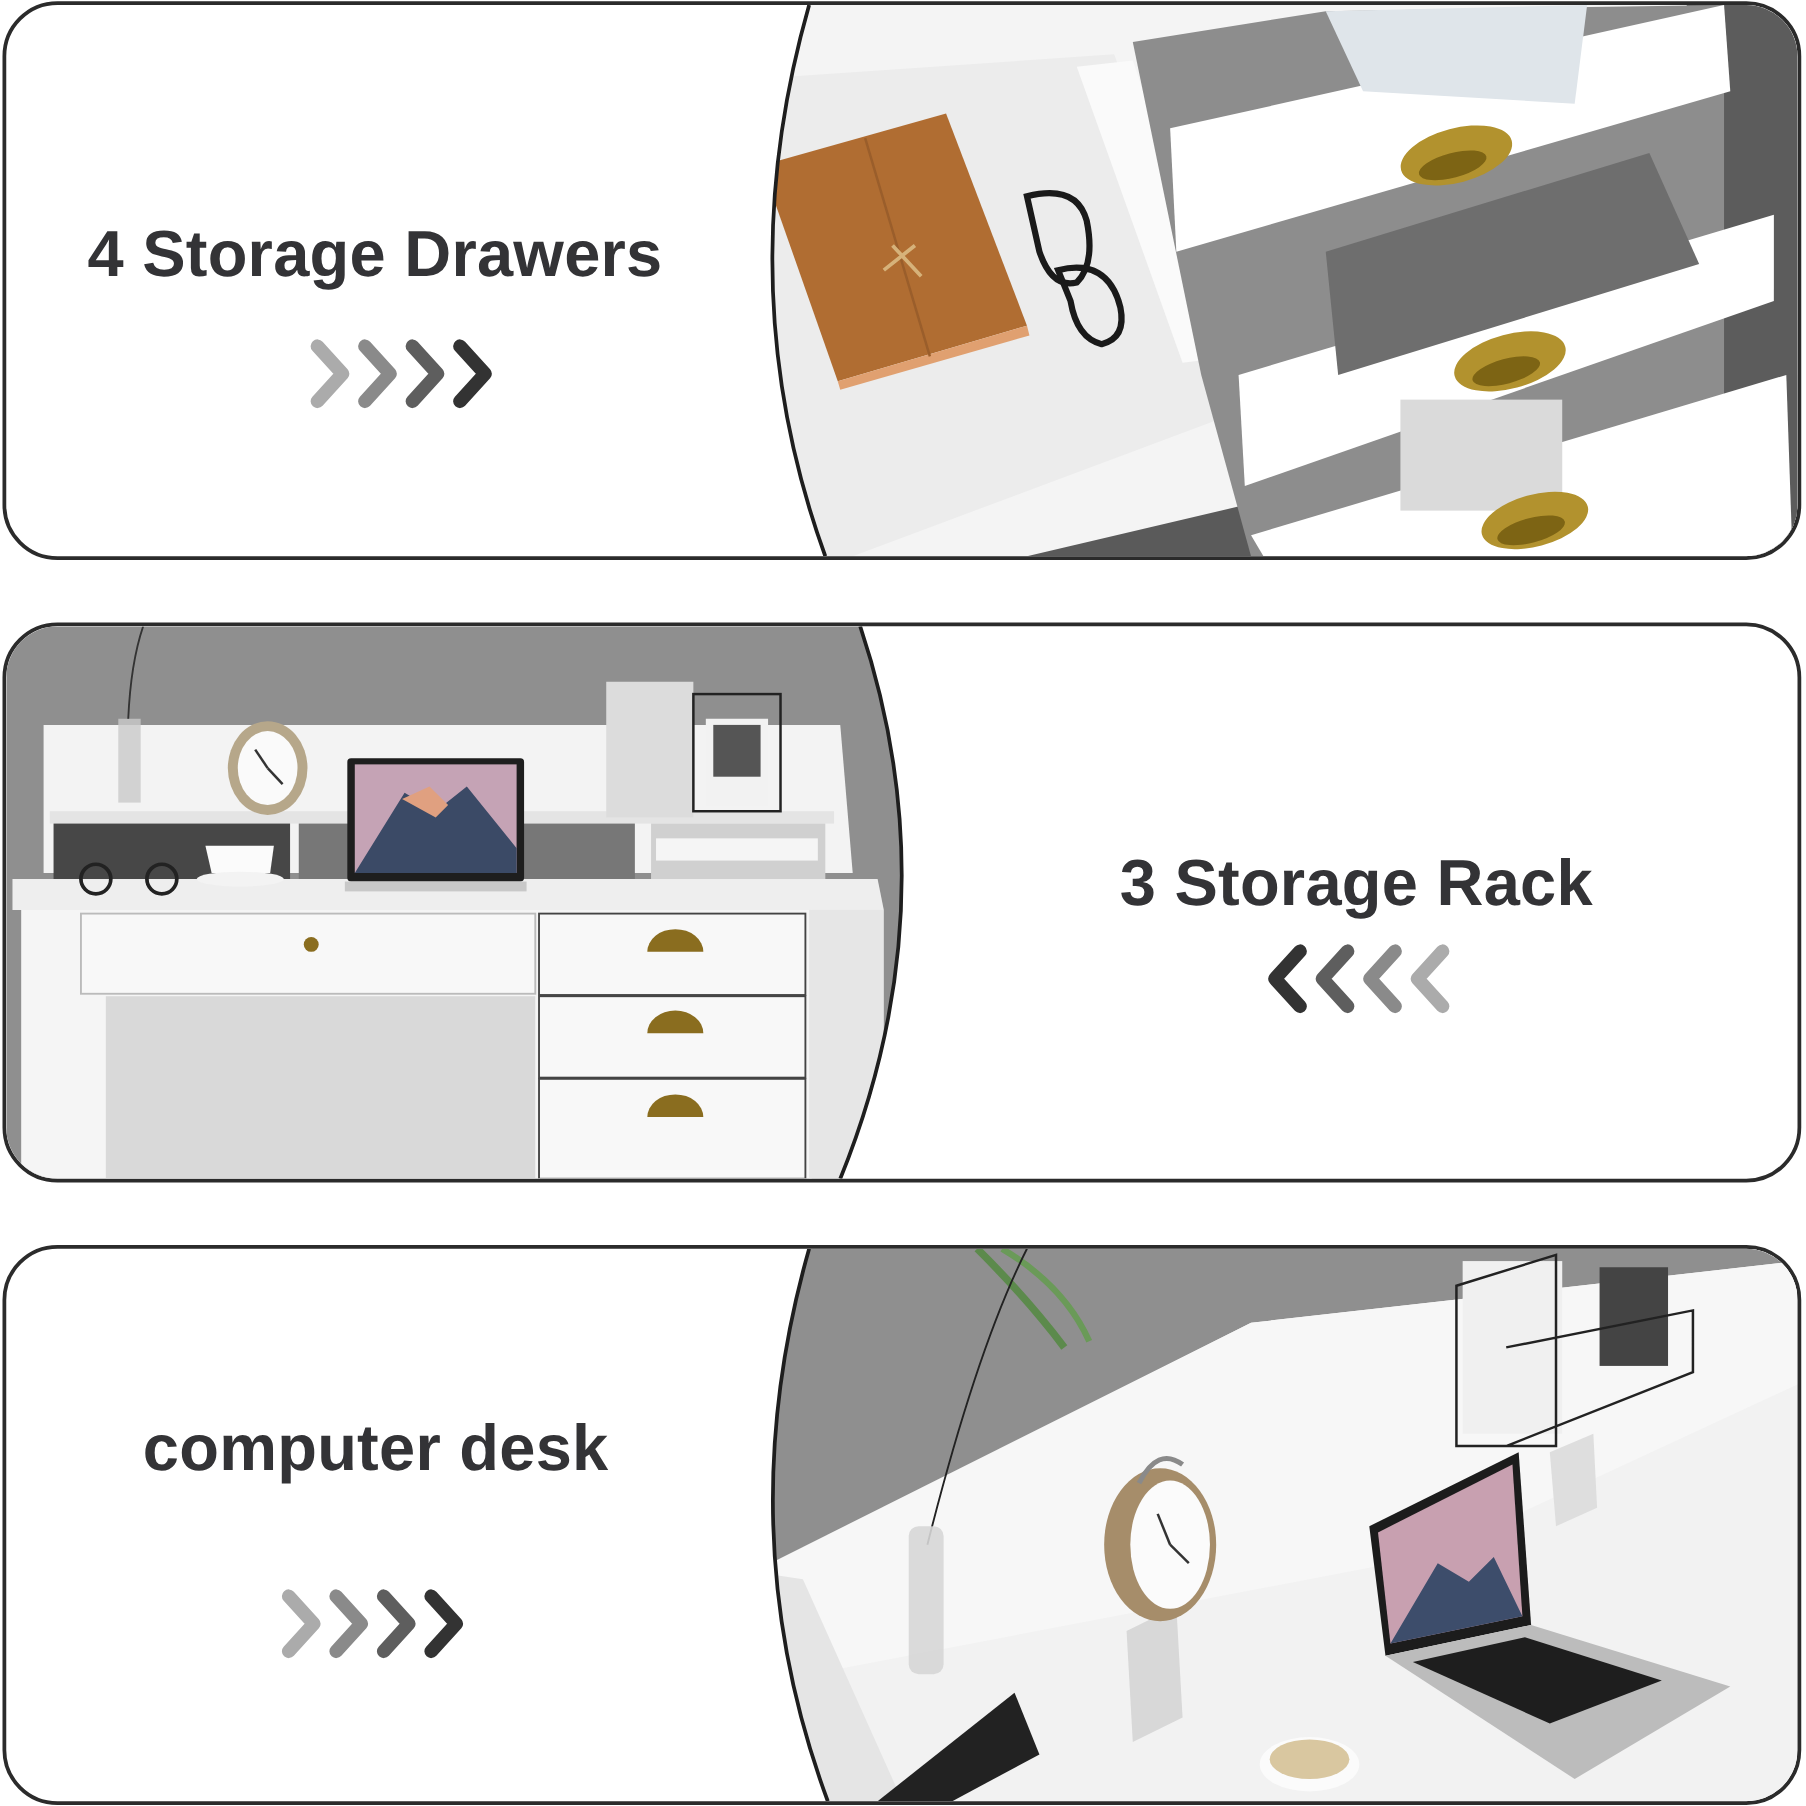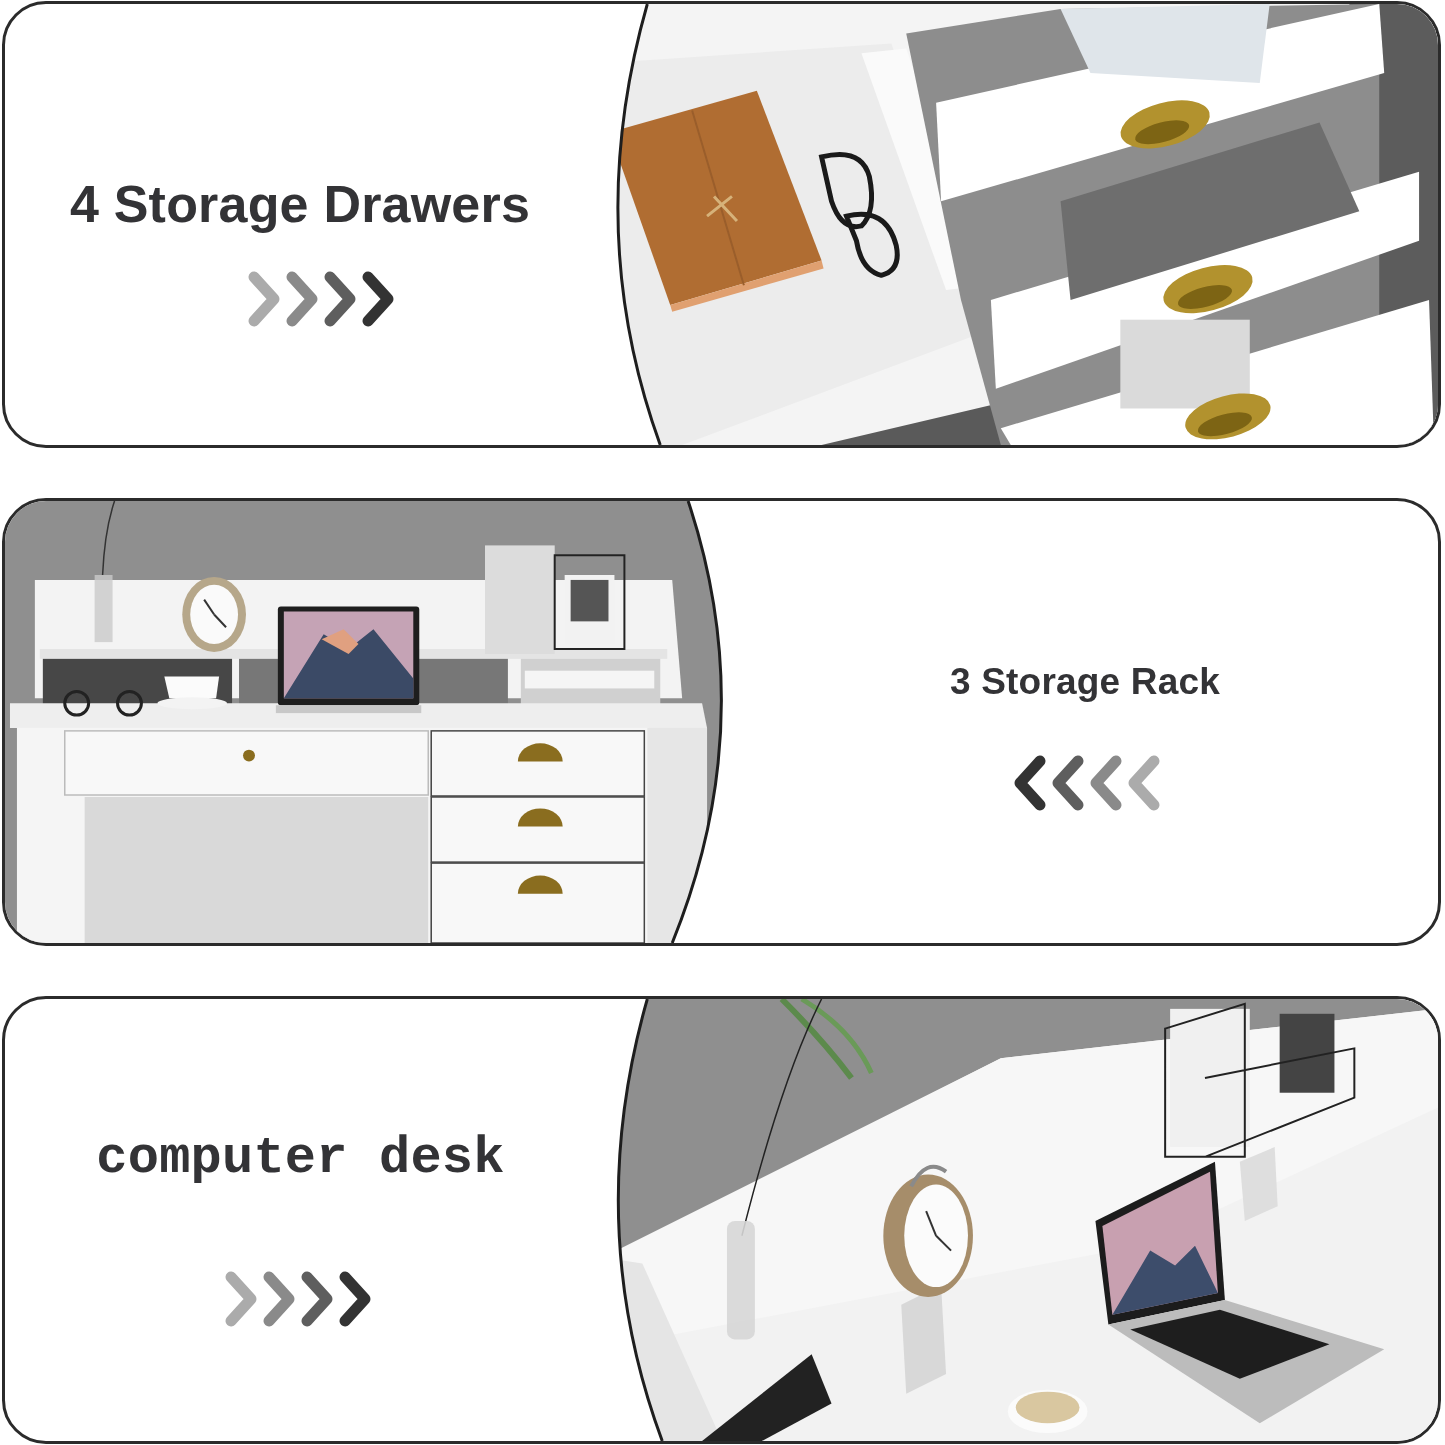--- a/index.html
+++ b/index.html
@@ -1,20 +1,20 @@
 <!DOCTYPE html>
 <html><head>
 <meta charset="utf-8">
 <style>
   html,body{margin:0;padding:0;background:#ffffff;}
   body{width:1445px;height:1445px;position:relative;overflow:hidden;font-family:"Liberation Sans","DejaVu Sans",sans-serif;}
   .panel{position:absolute;left:2px;width:1439px;box-sizing:border-box;border:3px solid #2b2b2b;border-radius:44px;overflow:hidden;background:#ffffff;padding-left:16px;}
   #p1{top:1px;height:447px;}
   #p2{top:498px;height:448px;}
-  #p3{top:996px;height:448px;border-bottom-left-radius:44px;border-bottom-right-radius:44px;font-family:Liberation Mono, monospace;}
+  #p3{top:996px;height:448px;border-bottom-left-radius:44px;border-bottom-right-radius:44px;}
   .photo{position:absolute;top:0;left:0;width:100%;height:100%;}
   .caption{position:absolute;text-align:center;color:#333336;font-weight:bold;letter-spacing:0.2px;}
   .caption .line{display:block;}
   .chev{position:absolute;display:flex;gap:2px;}
   .chev svg{display:block;}
 </style>
 </head>
 <body>
 
 <div class="panel" id="p1">
@@ -140,21 +140,21 @@
       <rect x="552" y="55" width="70" height="95" fill="none" stroke="#222" stroke-width="2"></rect>
       <rect x="562" y="75" width="50" height="70" fill="#f2f2f2"></rect>
       <rect x="568" y="80" width="38" height="42" fill="#555"></rect>
 
       <rect x="90" y="75" width="18" height="68" fill="#c9c9c9" opacity="0.8"></rect>
       <path d="M98,75 Q100,30 110,0" stroke="#333" stroke-width="1.5" fill="none"></path>
     </g>
     <path d="M686,0 Q760,224 670,448" fill="none" stroke="#1e1e1e" stroke-width="3"></path>
   </svg>
 
-  <div class="caption" style="left:790px;top:160px;width:580px;font-size:37px;">3 Storage Rack</div>
+  <div class="caption" style="left:790px;top:176px;width:580px;font-size:52px;">3 Storage Rack</div>
 
   <div class="chev" style="left:1005px;top:254px;">
     <svg width="36" height="56" viewBox="0 0 36 56">
         <path d="M30,6 L10,28 L30,50" fill="none" stroke="#333333" stroke-width="11" stroke-linecap="round" stroke-linejoin="round"></path>
       </svg>
     <svg width="36" height="56" viewBox="0 0 36 56">
         <path d="M30,6 L10,28 L30,50" fill="none" stroke="#5e5e5e" stroke-width="11" stroke-linecap="round" stroke-linejoin="round"></path>
       </svg>
     <svg width="36" height="56" viewBox="0 0 36 56">
         <path d="M30,6 L10,28 L30,50" fill="none" stroke="#8a8a8a" stroke-width="11" stroke-linecap="round" stroke-linejoin="round"></path>

